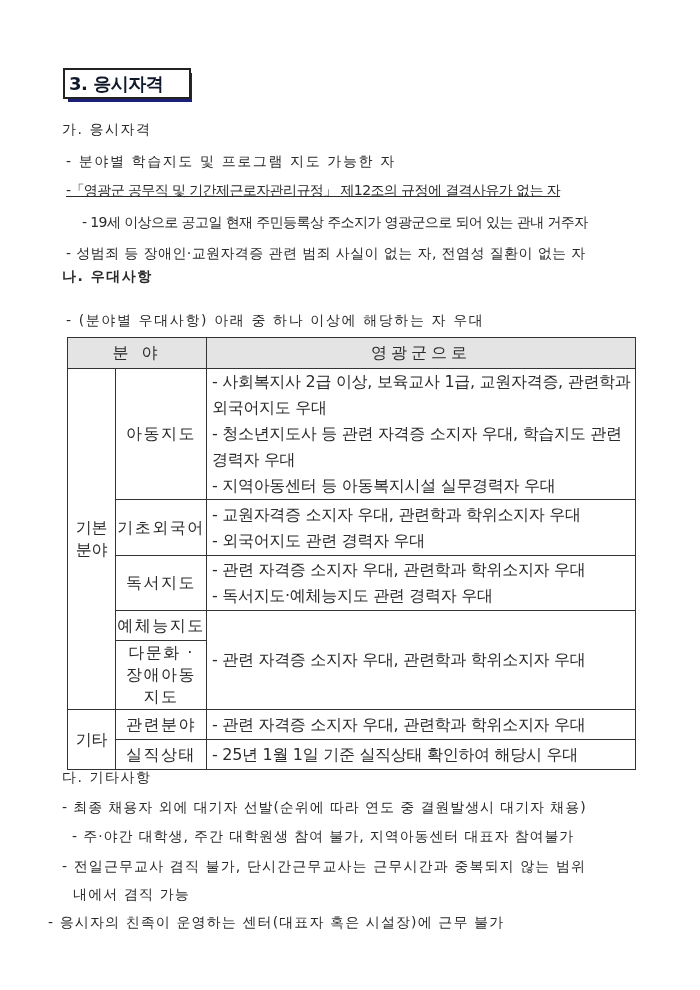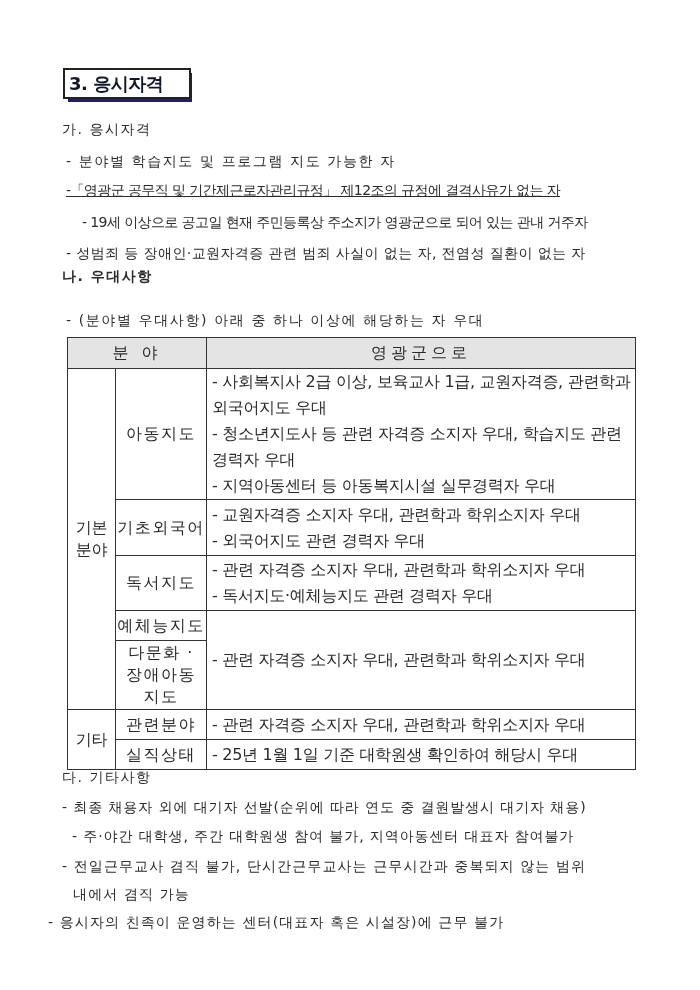--- a/index.html
+++ b/index.html
@@ -96,21 +96,21 @@
   <tr style="height:30px;">
     <td class="c0" rowspan="2">기타</td>
     <td class="c1">관련분야</td>
     <td class="c2">
       <div>- 관련 자격증 소지자 우대, 관련학과 학위소지자 우대</div>
     </td>
   </tr>
   <tr style="height:30px;">
     <td class="c1">실직상태</td>
     <td class="c2">
-      <div>- 25년 1월 1일 기준 대학원생 확인하여 해당시 우대</div>
+      <div>- 25년 1월 1일 기준 실직상태 확인하여 해당시 우대</div>
     </td>
   </tr>
 </tbody>
   </table>
 
 <div class="line sec" style="left:62px;top:769px;">다. 기타사항</div>
 <div class="line" style="left:62px;top:799px;letter-spacing:0.9px;">- 최종 채용자 외에 대기자 선발(순위에 따라 연도 중 결원발생시 대기자 채용)</div>
 <div class="line" style="left:72px;top:828px;letter-spacing:0.9px;">- 주·야간 대학생, 주간 대학원생 참여 불가, 지역아동센터 대표자 참여불가</div>
 <div class="line" style="left:62px;top:858px;letter-spacing:1.1px;">- 전일근무교사 겸직 불가, 단시간근무교사는 근무시간과 중복되지 않는 범위</div>
 <div class="line" style="left:62px;top:886px;letter-spacing:1.1px;white-space:pre;">  내에서 겸직 가능</div>

